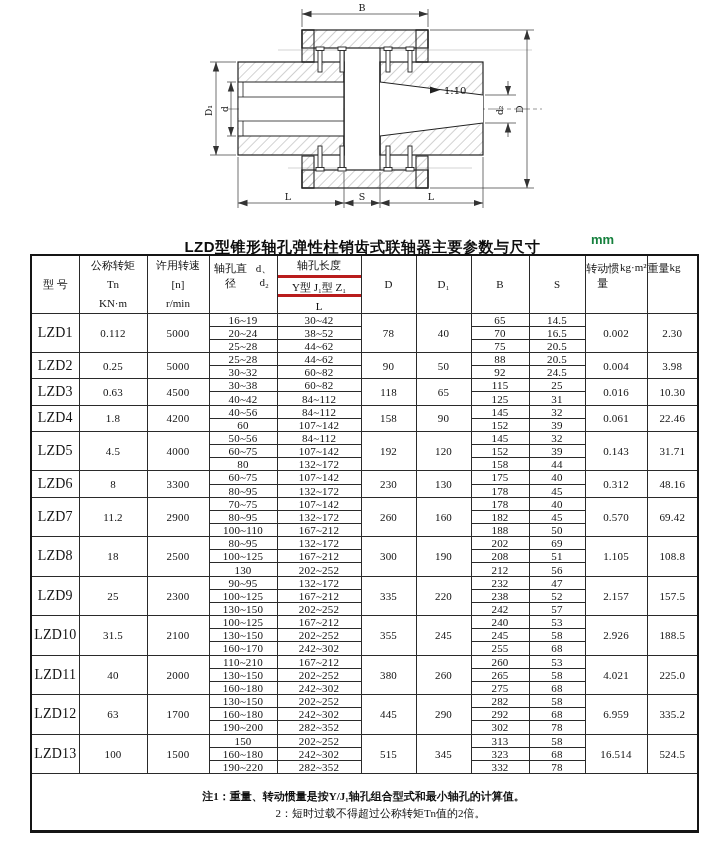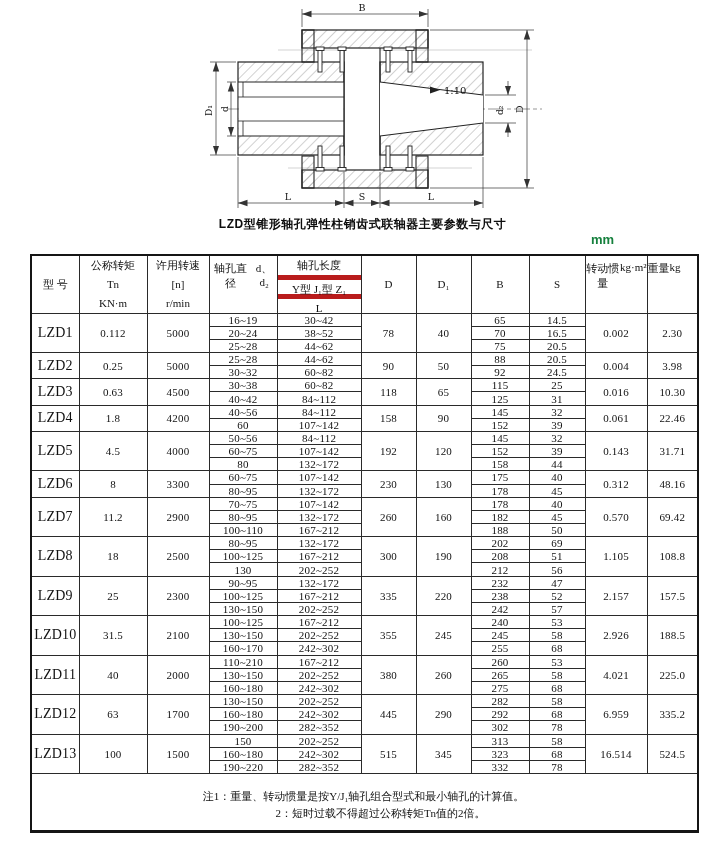--- a/index.html
+++ b/index.html
@@ -1,41 +1,41 @@
 <!DOCTYPE html>
 <html><head>
 <meta charset="utf-8">
 <style>
   * { margin:0; padding:0; box-sizing:border-box; }
   html,body { width:725px; height:845px; background:#ffffff; }
   body { position:relative; font-family:"Liberation Serif", serif; color:#111; overflow:hidden; }
 
   .drawing { position:absolute; top:0; left:0; }
 
-  .title-row { position:absolute; top:216px; left:0; width:725px; text-align:center;
-               font-family:"Liberation Sans", sans-serif; font-weight:bold; font-size:12px;
+  .title-row { position:absolute; top:238px; left:0; width:725px; text-align:center;
+               font-family:"Liberation Sans", sans-serif; font-weight:bold; font-size:15px;
                letter-spacing:0.5px; color:#0d0d0d; }
   .unit { position:absolute; top:232px; left:591px; font-family:"Liberation Sans", sans-serif;
           font-weight:bold; font-size:13px; color:#15803d; }
 
   table.spec { position:absolute; top:254px; left:30px; width:667px;
                border-collapse:collapse; table-layout:fixed;
                border:2px solid #151515; border-bottom:3px solid #151515; }
   table.spec th, table.spec td { border:1px solid #2a2a2a; text-align:center; vertical-align:middle;
                padding:0; font-size:11px; font-weight:normal; color:#111; overflow:hidden; }
   thead th { height:58px; font-size:11px; }
   .hline { line-height:19px; height:19px;text-align:center; }
   .hline.short { height:18px; line-height:18px; }
   .stack2 { display:flex; flex-direction:row; height:56px; padding:5px 0 4px 0; }
-  .len-mid, .len-bot { border-top:5px solid #b91c1c; }
+  .len-mid, .len-bot { border-top:3px solid #b91c1c; }
   tbody tr { height:13.17px; }
   tbody td { line-height:12px; font-size:10.5px; letter-spacing:0.2px; }
   tbody td.model { font-size:14px; }
   tfoot td { height:58px; vertical-align:top; text-align:left; font-size:11.5px; }
-  .note-line1 { padding:6px 16px 0 14px; line-height:17px; }
+  .note-line1 { padding:6px 16px 0 14px; line-height:17px;font-weight:bold; }
   .note-line2 { padding:0 0 0 32px; line-height:17px; }
 </style>
 </head>
 <body>
 
 <svg class="drawing" width="725" height="228" viewBox="0 0 725 228">
   <defs>
     <pattern id="hatch" width="7" height="7" patternUnits="userSpaceOnUse" patternTransform="rotate(45)">
       <line x1="0" y1="0" x2="0" y2="7" stroke="#8d8d8d" stroke-width="0.8"></line>
     </pattern>

